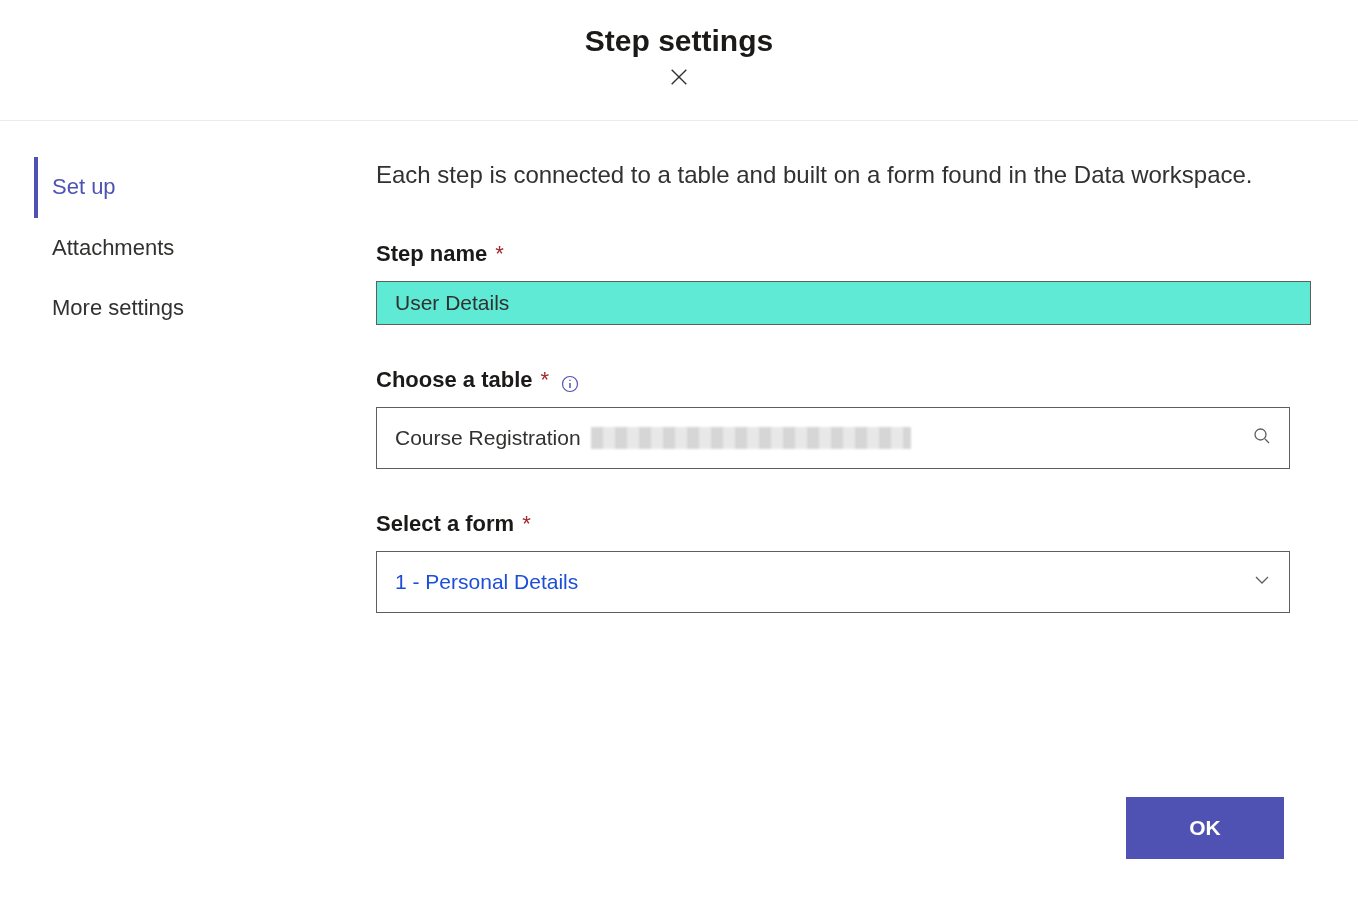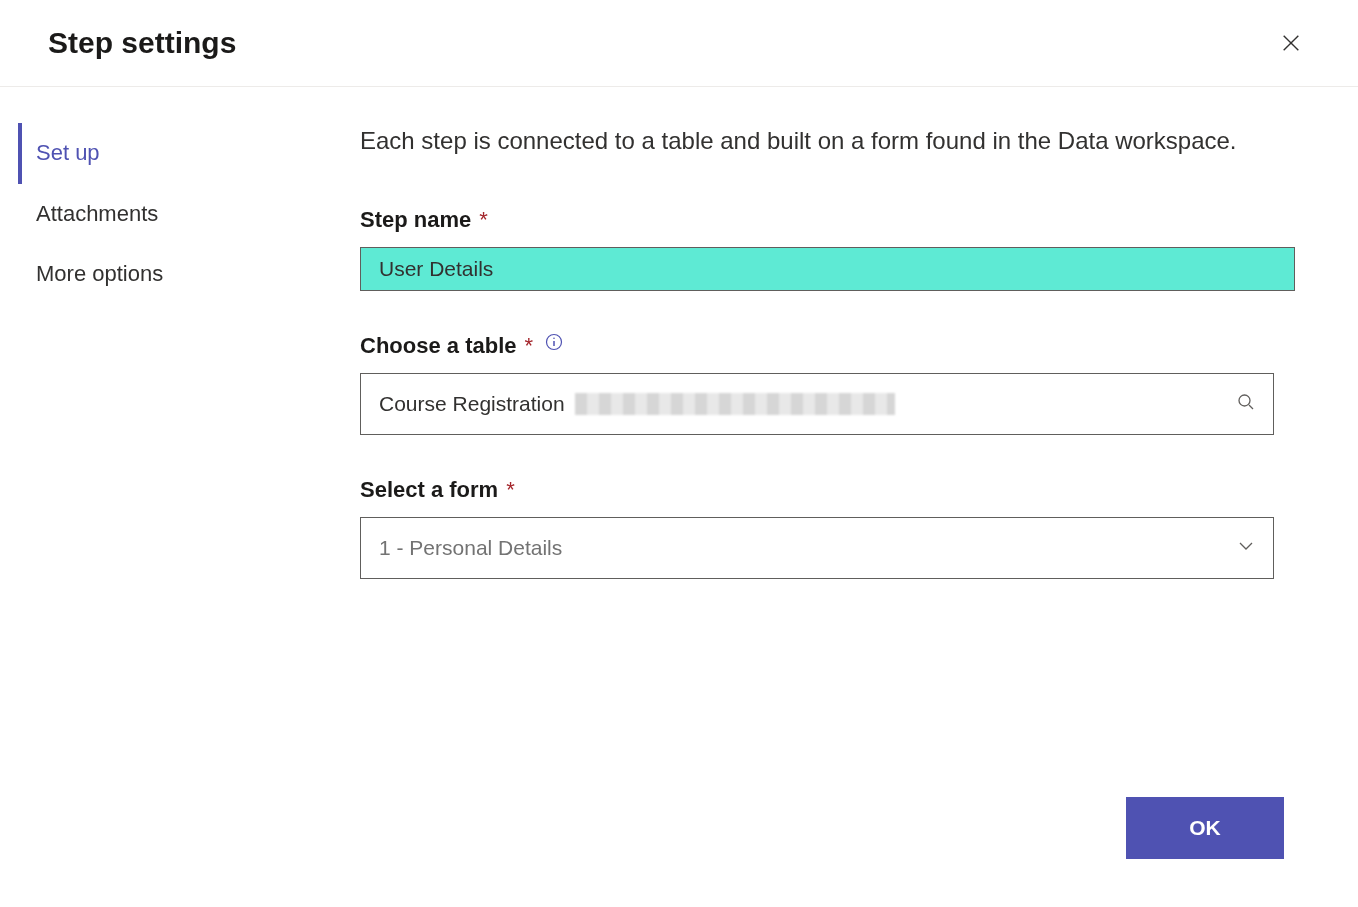--- a/index.html
+++ b/index.html
@@ -14,20 +14,21 @@
       width: 1358px;
       height: 907px;
       overflow: hidden;
     }
     .header {
       display: flex;
       justify-content: space-between;
       align-items: center;
       padding: 24px 48px 24px 48px;
       border-bottom: 1px solid #edebe9;
+      flex-direction: column;
     }
     .header-title {
       font-size: 30px;
       font-weight: 600;
       color: #1b1a19;
     }
     .close-btn {
       background: none;
       border: none;
       cursor: pointer;
@@ -37,20 +38,21 @@
       justify-content: center;
       color: #323130;
     }
     .close-btn svg {
       width: 22px;
       height: 22px;
     }
     .body-wrap {
       display: flex;
       padding-top: 36px;
+      margin-left: 16px;
     }
     .sidebar {
       width: 360px;
       flex-shrink: 0;
       padding-left: 18px;
     }
     .nav-item {
       font-size: 22px;
       padding: 16px 14px;
       cursor: pointer;
@@ -74,21 +76,21 @@
       max-width: 920px;
     }
     .field-group {
       margin-bottom: 42px;
     }
     .field-label {
       font-size: 22px;
       font-weight: 600;
       color: #1b1a19;
       display: flex;
-      align-items: flex-start;
+      align-items: flex-end;
       gap: 8px;
       margin-bottom: 14px;
     }
     .required {
       color: #a4262c;
       font-weight: 400;
     }
     .info-icon {
       display: inline-flex;
       align-items: center;
@@ -146,21 +148,21 @@
       pointer-events: none;
       color: #605e5c;
     }
     .select-input {
       width: 100%;
       height: 62px;
       border: 1px solid #605e5c;
       padding: 0 50px 0 18px;
       font-size: 21px;
       font-family: inherit;
-      color: #737373;
+      color: #1d4ed8;
       background: #fff;
       display: flex;
       align-items: center;
       cursor: pointer;
     }
     .footer {
       position: absolute;
       bottom: 48px;
       right: 74px;
       display: flex;
@@ -194,21 +196,21 @@
       <line x1="4" y1="4" x2="20" y2="20"></line>
       <line x1="20" y1="4" x2="4" y2="20"></line>
     </svg>
   </button>
 </div>
 
 <div class="body-wrap">
   <nav class="sidebar">
     <div class="nav-item active">Set up</div>
     <div class="nav-item">Attachments</div>
-    <div class="nav-item">More options</div>
+    <div class="nav-item">More settings</div>
   </nav>
 
   <main class="main">
     <p class="description">Each step is connected to a table and built on a form found in the Data workspace.</p>
 
     <div class="field-group">
       <div class="field-label">
         <span>Step name</span>
         <span class="required">*</span>
       </div>

